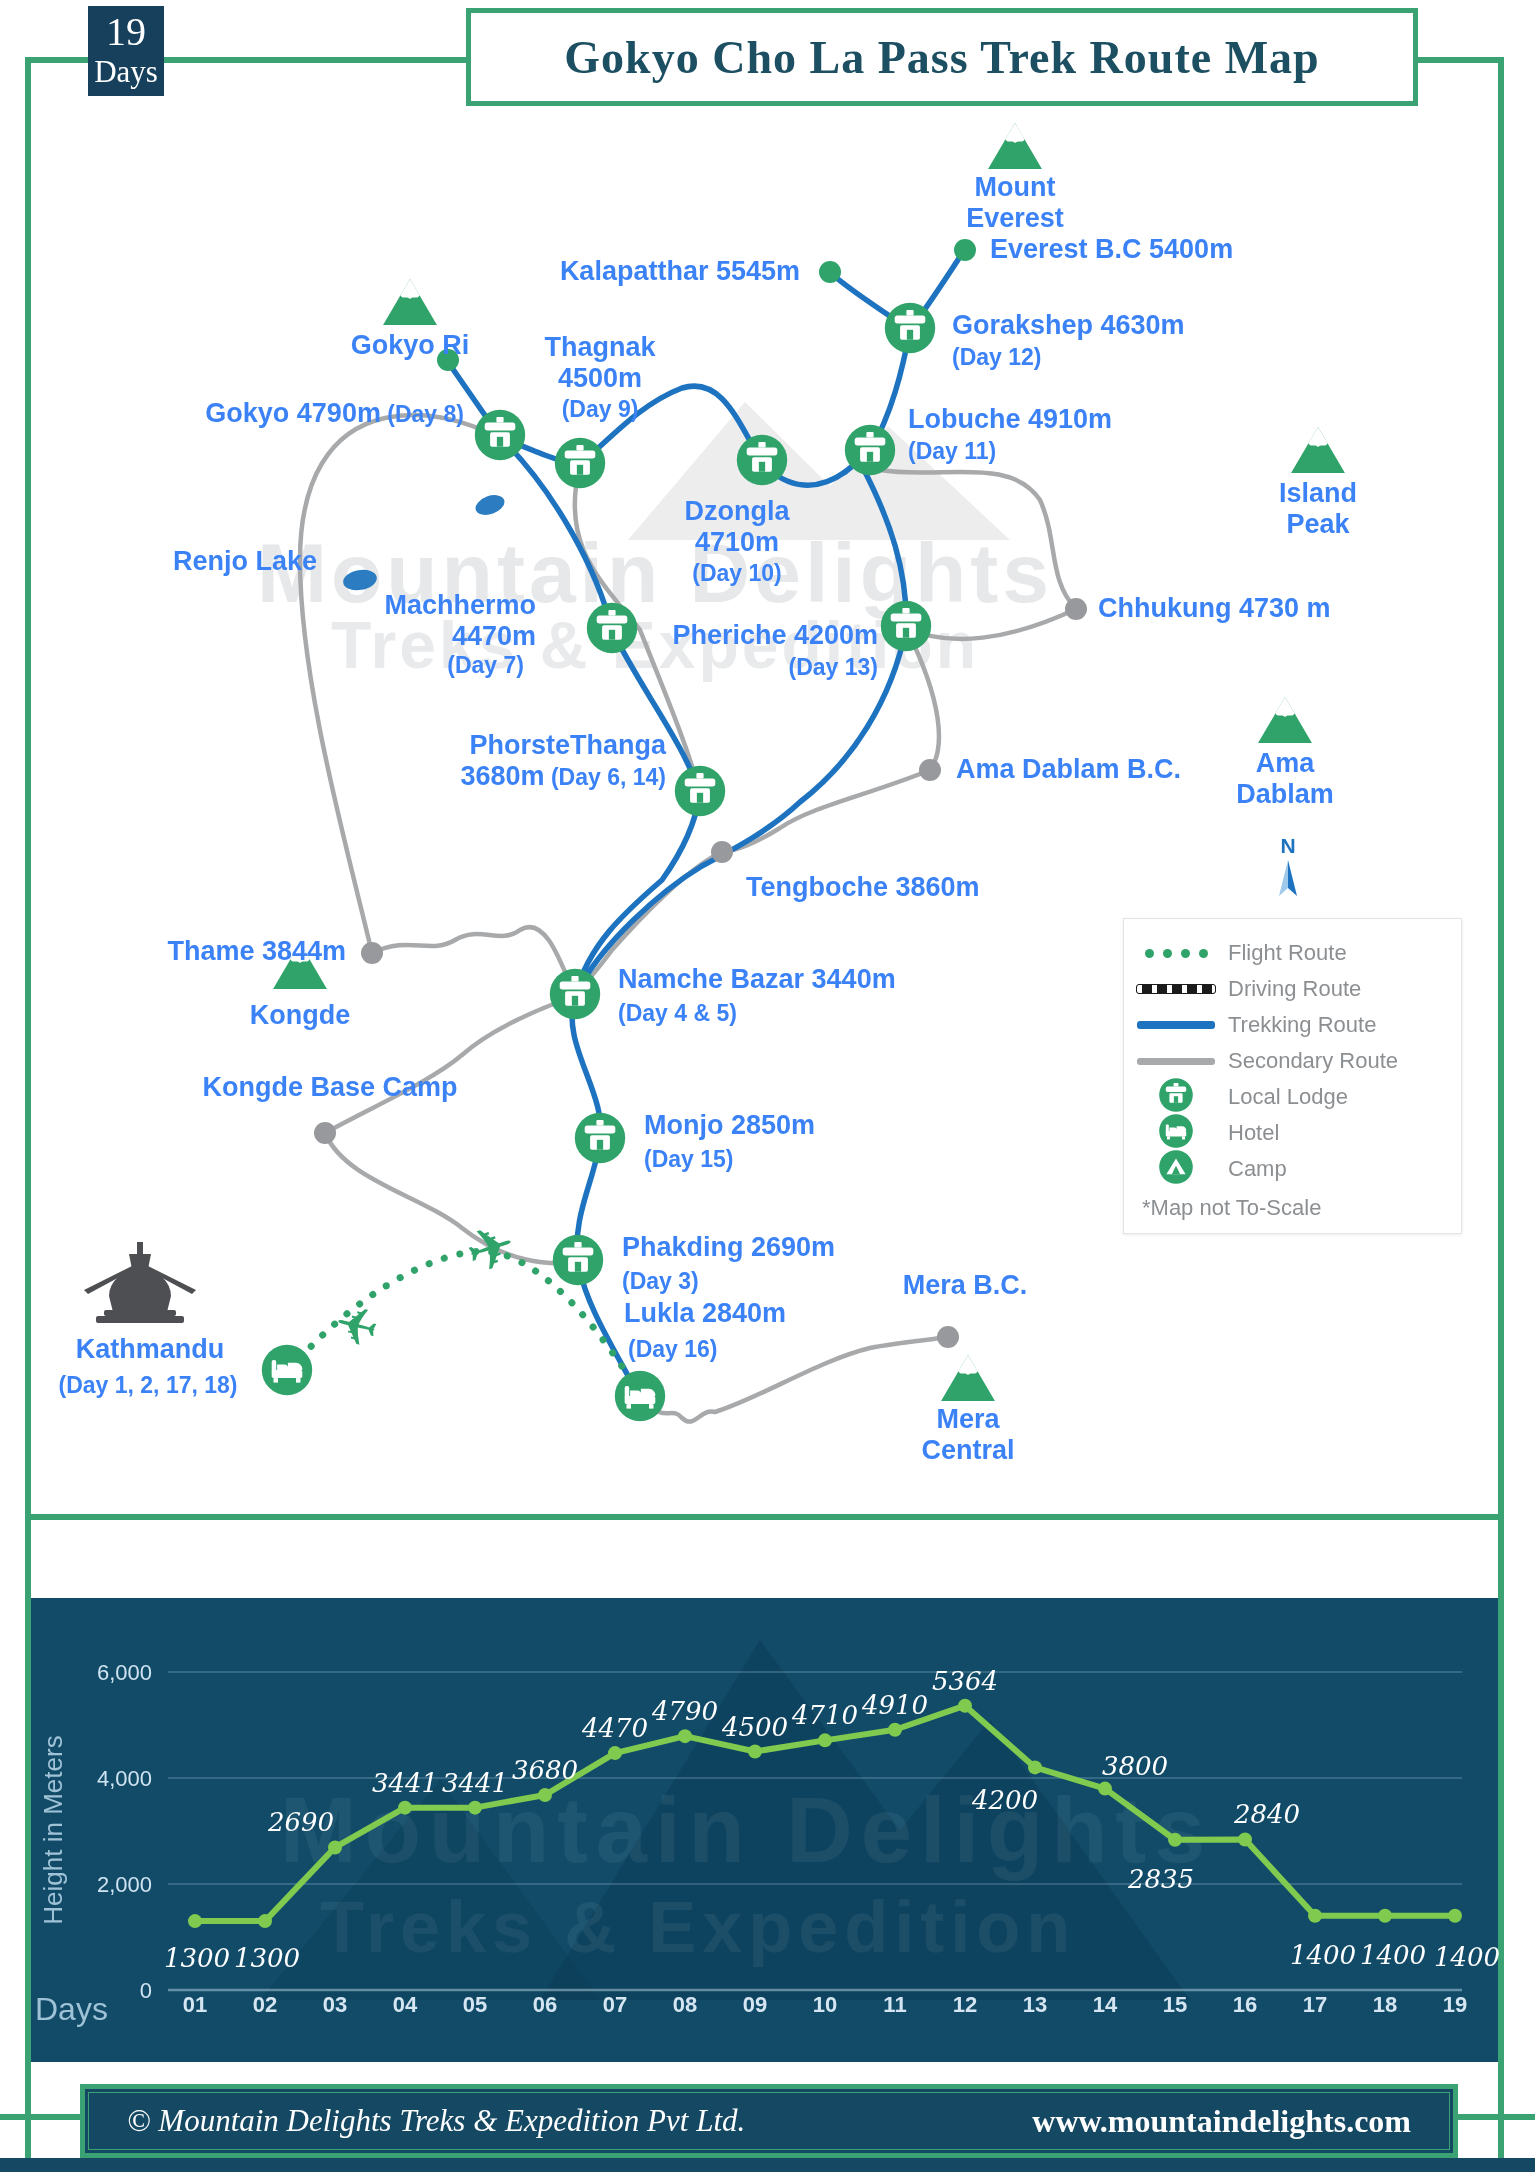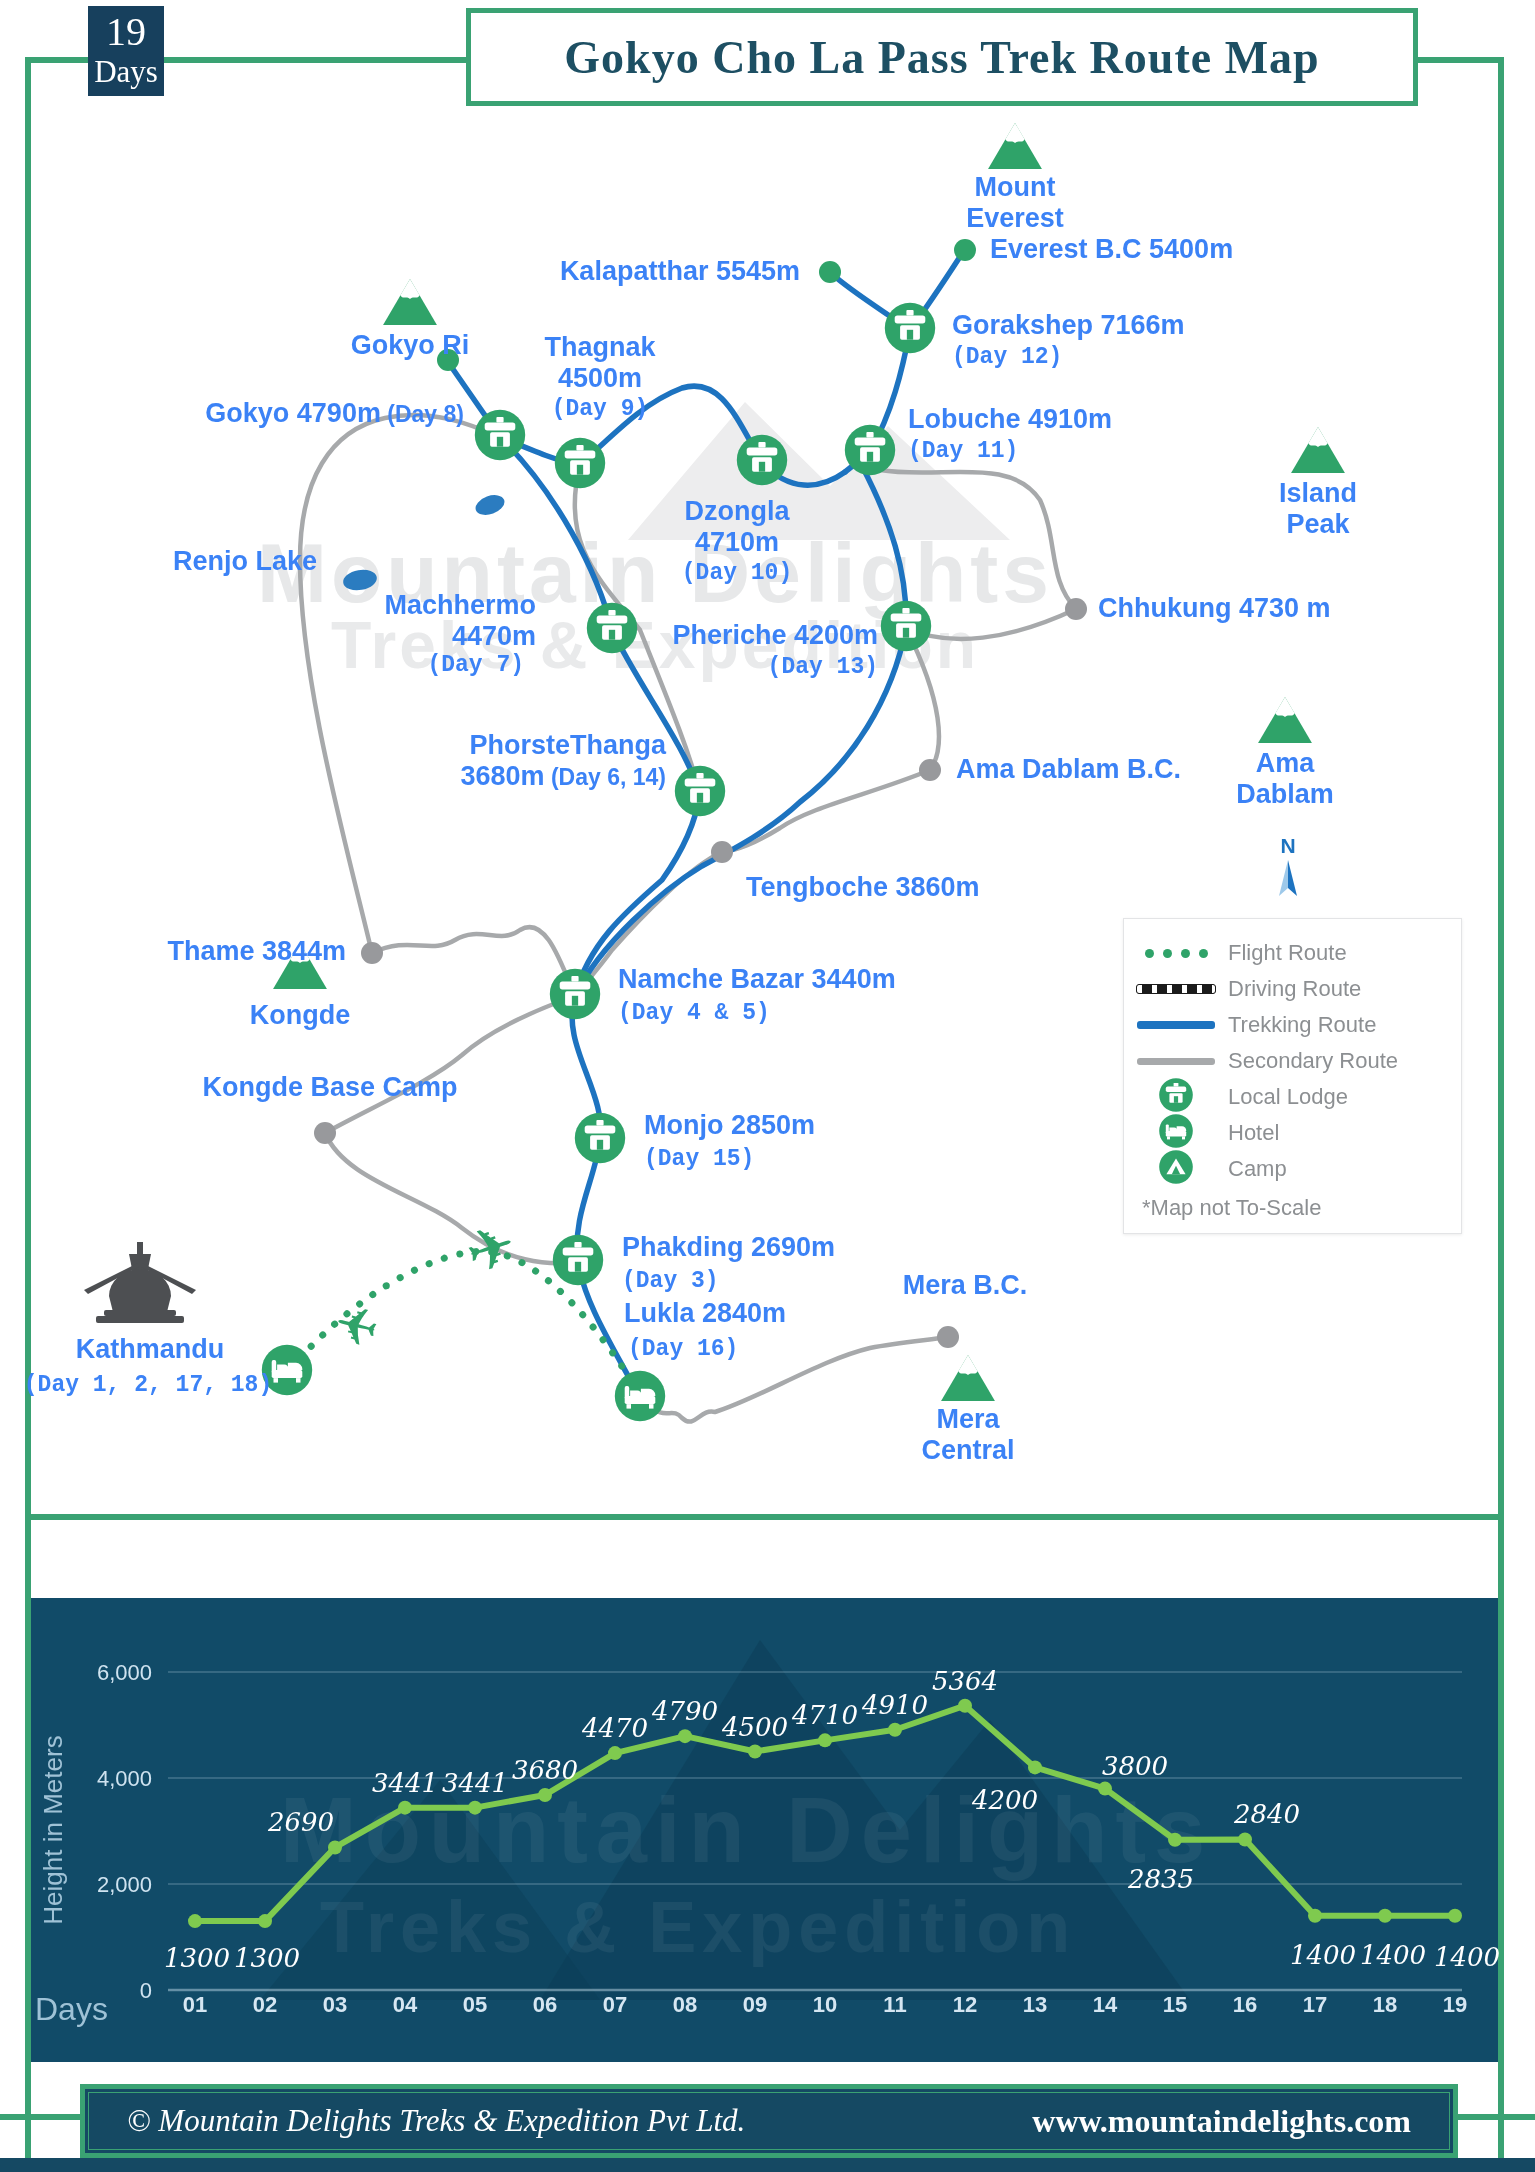--- a/index.html
+++ b/index.html
@@ -12,21 +12,21 @@
          font-family:"Liberation Serif",serif;text-align:center;z-index:5;}
   .badge .b1{font-size:40px;line-height:44px;margin-top:4px;}
   .badge .b2{font-size:31px;line-height:36px;}
   .title-box{position:absolute;left:466px;top:8px;width:942px;height:88px;background:#fff;
              border:5px solid #3aa273;display:flex;align-items:center;justify-content:center;z-index:4;}
   .title-box span{font-family:"Liberation Serif",serif;font-weight:bold;font-size:46px;color:#1d4f63;letter-spacing:1px;}
   
   .maplabel{position:absolute;color:#3b82f6;font-weight:bold;font-size:27px;line-height:1.16;z-index:3;}
   .maplabel.align-c{transform:translateX(-50%);text-align:center;}
   .maplabel.align-r{transform:translateX(-100%);text-align:right;}
-  .mapsub{font-size:23px;font-family:Liberation Mono, monospace;}
+  .mapsub{font-size:23px;}
   .small2{font-size:23px;}
   .micon{position:absolute;transform:translate(-50%,-50%);z-index:2;}
   .dot{width:22px;height:22px;border-radius:50%;}
   svg.overlay{position:absolute;left:0;top:0;z-index:1;pointer-events:none;}
   
   .north{position:absolute;left:1288px;top:836px;transform:translateX(-50%);text-align:center;z-index:3;}
   .north .nlab{color:#1d73c0;font-weight:bold;font-size:21px;line-height:20px;}
   
   .legend{position:absolute;left:1123px;top:918px;width:337px;background:#fff;border:1px solid #e3e4e6;
           box-shadow:0 1px 3px rgba(0,0,0,0.08);padding:16px 0 10px 0;z-index:4;}
@@ -208,21 +208,21 @@
         <div class="dot" style="background:#2fa369"></div>
       </div>
       <div class="maplabel align-r" style="left: 800px; top: 256px;"><span>Kalapatthar 5545m</span></div>
       <div class="micon" style="left: 910px; top: 330px;"><svg width="54" height="54" viewBox="-30 -30 60 60">
           <circle r="28" fill="#2fa369"></circle>
           <rect x="-4" y="-20" width="8" height="6" rx="1" fill="#fff"></rect>
           <rect x="-17" y="-14" width="34" height="9" rx="3" fill="#fff"></rect>
           <rect x="-11" y="-3" width="22" height="16" rx="2" fill="#fff"></rect>
           <rect x="-3.5" y="2" width="7" height="11" fill="#2fa369"></rect>
         </svg></div>
-      <div class="maplabel align-l" style="left: 952px; top: 310px;"><span>Gorakshep 7166m</span></div>
+      <div class="maplabel align-l" style="left: 952px; top: 310px;"><span>Gorakshep 4630m</span></div>
       <div class="maplabel mapsub align-l" style="left: 952px; top: 344px;">(Day 12)</div>
       <div class="micon" style="left: 870px; top: 452px;"><svg width="54" height="54" viewBox="-30 -30 60 60">
           <circle r="28" fill="#2fa369"></circle>
           <rect x="-4" y="-20" width="8" height="6" rx="1" fill="#fff"></rect>
           <rect x="-17" y="-14" width="34" height="9" rx="3" fill="#fff"></rect>
           <rect x="-11" y="-3" width="22" height="16" rx="2" fill="#fff"></rect>
           <rect x="-3.5" y="2" width="7" height="11" fill="#2fa369"></rect>
         </svg></div>
       <div class="maplabel align-l" style="left: 908px; top: 404px;"><span>Lobuche 4910m</span></div>
       <div class="maplabel mapsub align-l" style="left: 908px; top: 438px;">(Day 11)</div>

